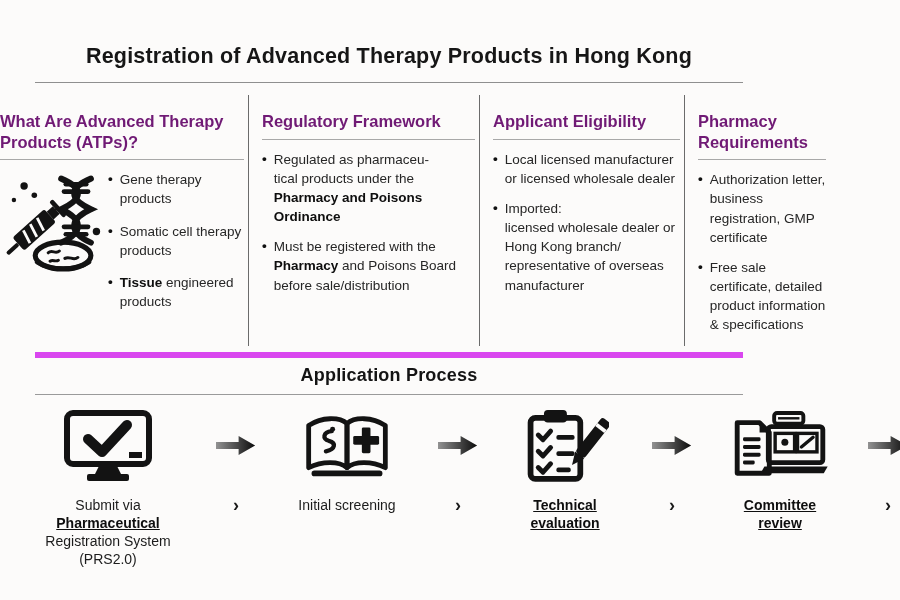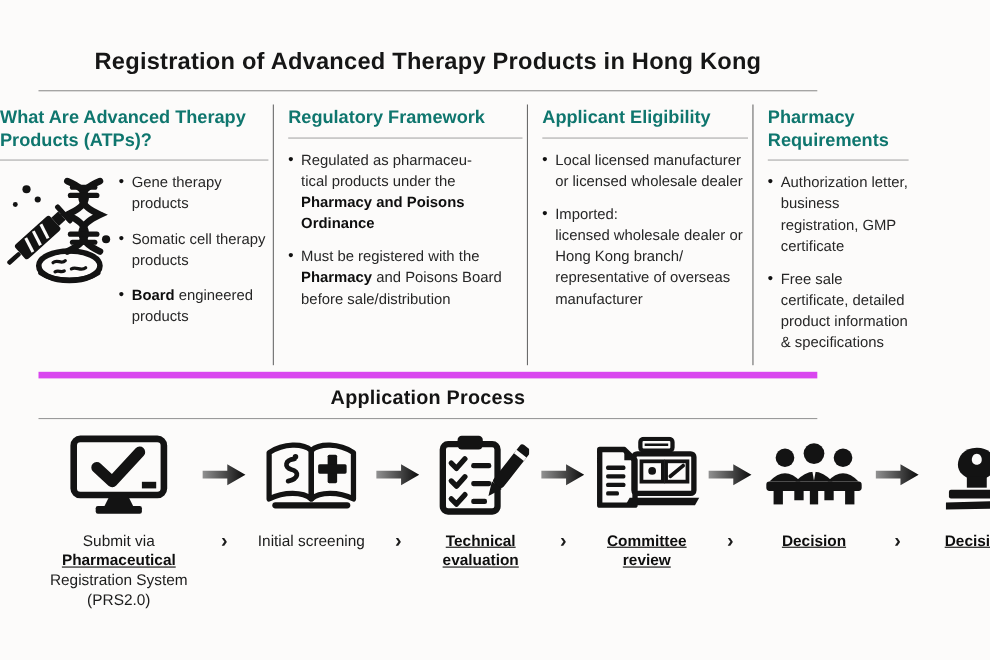--- a/index.html
+++ b/index.html
@@ -17,40 +17,41 @@
   .top-rule{margin:13px 35px 0 35px;border-top:1.6px solid #8f8f8f;}
   
   .columns{display:flex;width:830px;margin:12px auto 0 auto;min-height:236px;}
   .col{box-sizing:border-box;}
   .col-1{flex:0 0 248px;}
   .col-2{flex:0 0 231px;}
   .col-3{flex:0 0 205px;}
   .col-4{flex:0 0 146px;}
   .divided{border-left:1.5px solid #6b6b6b;padding-left:13px;}
   .col-header{
-    margin:2px 4px 0 0;font-size:16.5px;font-weight:700;color:#0f766e;
+    margin:16px 4px 0 0;font-size:16.5px;font-weight:700;color:#701a75;
     line-height:1.25;padding-bottom:7px;border-bottom:1px solid #a8a8a8;
   }
   .col-body{margin-top:10px;font-size:13.5px;line-height:1.42;color:#262626;}
   .with-icon{display:flex;gap:6px;}
   .atp-icon{flex:0 0 102px;margin-top:4px;}
   .bullets{list-style:none;margin:0;padding:0;}
   .bullet{display:flex;gap:7px;margin-bottom:11px;}
   .col-1 .bullet{margin-bottom:13px;}
   .bullet .dot{flex:0 0 auto;font-weight:700;color:#111;line-height:1.35;}
   .btext b{color:#0e0e0e;text-align:center;}
   
   .process-header{
     margin:6px 35px 0 35px;border-top:6px solid #d946ef;border-bottom:1px solid #9a9a9a;
     padding:7px 0 8px 0;text-align:center;
   }
   .process-title{margin:0;font-size:18px;font-weight:700;color:#141414;letter-spacing:.2px;}
   .process-row{
     display:flex;justify-content:space-between;align-items:flex-start;
     padding:12px 32px 0 32px;
+    gap:32px;
   }
   .step{display:flex;flex-direction:column;align-items:center;}
   .s1{flex:0 0 152px;} .s2{flex:0 0 118px;} .s3{flex:0 0 108px;}
   .s4{flex:0 0 112px;} .s5{flex:0 0 112px;} .s6{flex:0 0 104px;}
   .icon-zone{height:76px;display:flex;align-items:flex-end;justify-content:center;}
   .step-label{
     margin-top:13px;text-align:center;font-size:14px;line-height:1.3;color:#1c1c1c;
   }
   .step-label b{color:#0e0e0e;text-decoration:underline;}
   .arrow-item{flex:0 0 40px;display:flex;flex-direction:column;align-items:center;}
@@ -118,21 +119,21 @@
           <li class="bullet">
               <span class="dot">•</span>
               <span class="btext"><span>Gene therapy products</span></span>
             </li>
           <li class="bullet">
               <span class="dot">•</span>
               <span class="btext"><span>Somatic cell therapy products</span></span>
             </li>
           <li class="bullet">
               <span class="dot">•</span>
-              <span class="btext"><b>Board</b><span> engineered products</span></span>
+              <span class="btext"><b>Tissue</b><span> engineered products</span></span>
             </li>
         </ul>
       </div>
     </section>
 
     <section class="col col-2 divided">
       <h2 class="col-header">Regulatory Framework</h2>
       <div class="col-body">
         <ul class="bullets">
           <li class="bullet">

